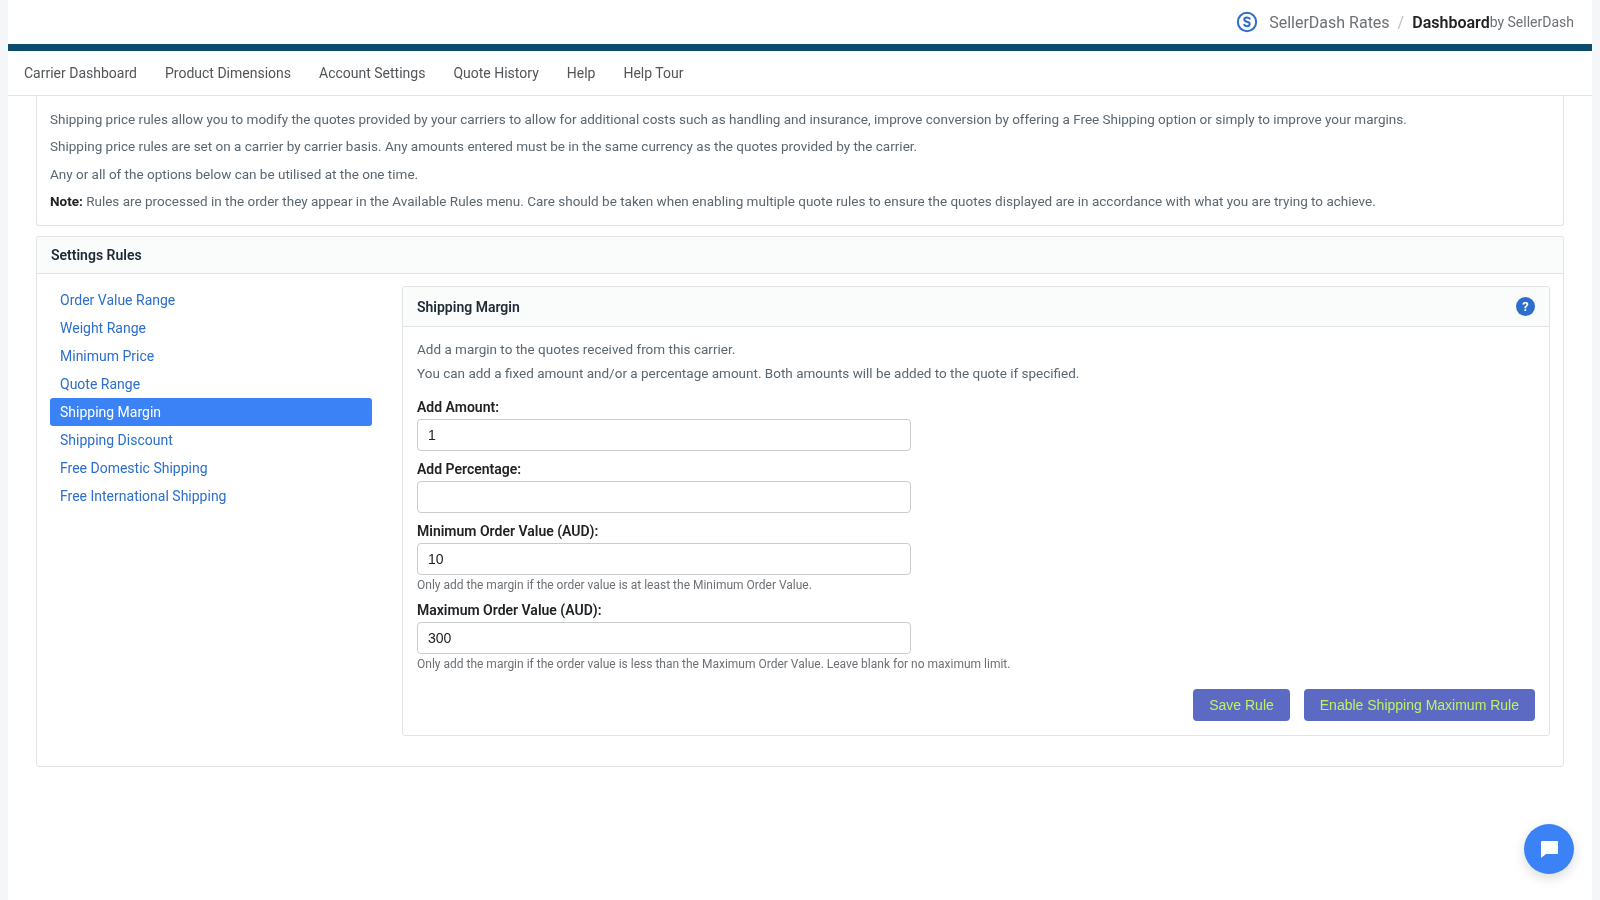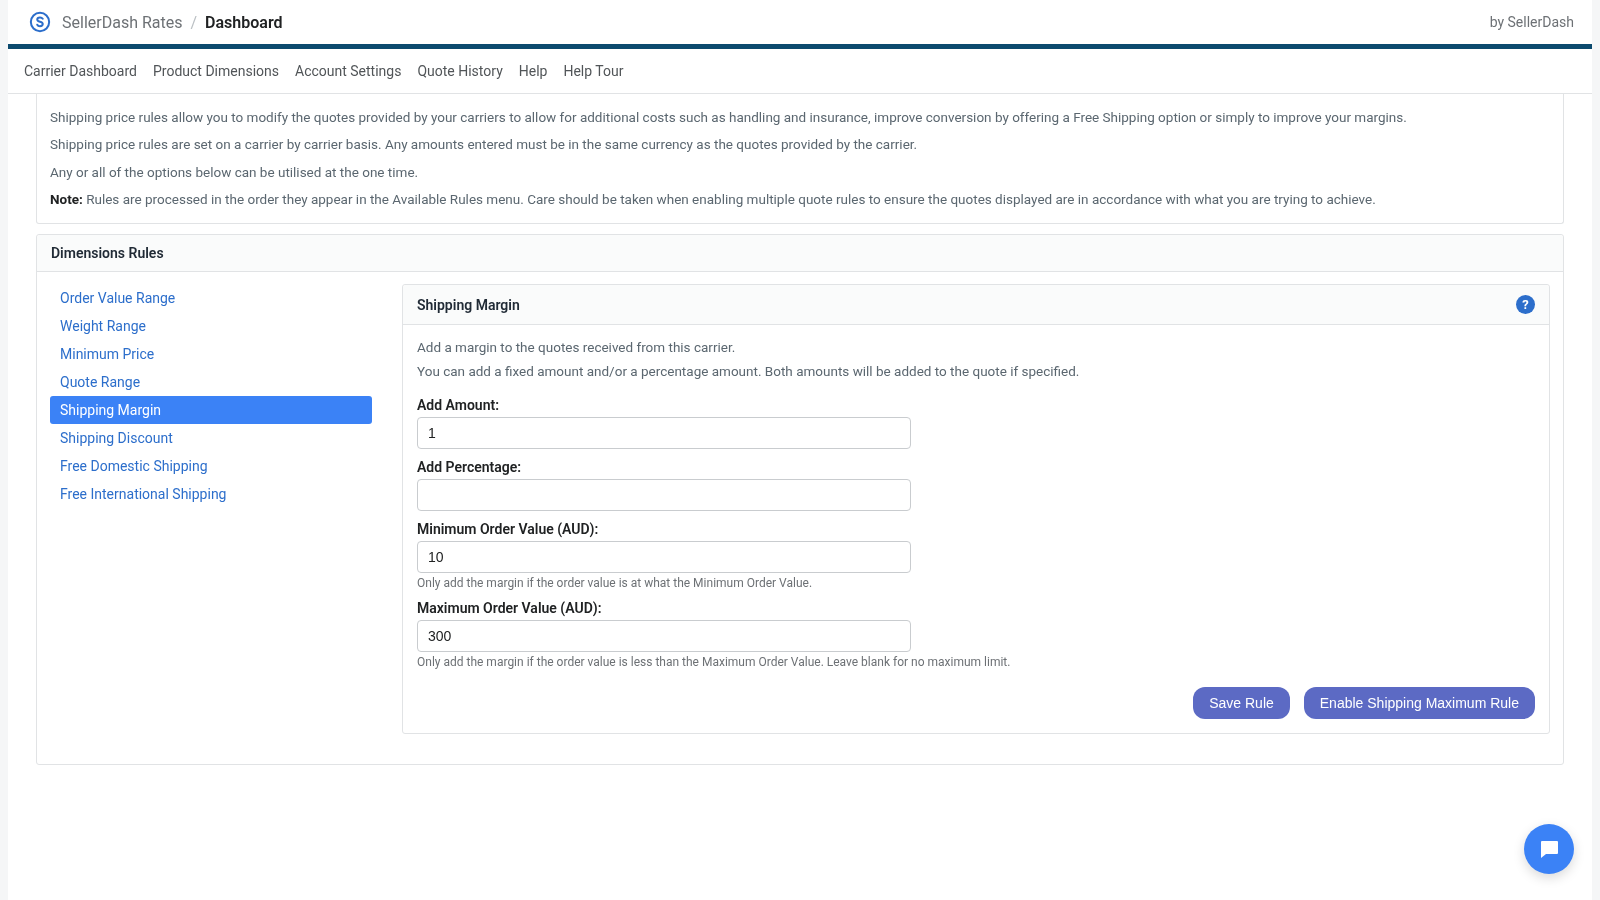--- a/index.html
+++ b/index.html
@@ -14,22 +14,22 @@
   font-size: 14px;
 }
 .app-frame {
   background: #fff;
   margin: 0 8px;
   min-height: 100vh;
 }
 .top-bar {
   display: flex;
   align-items: center;
-  justify-content: space-between;
-  border-bottom: 5px solid #0c4a6e;
+  justify-content: flex-end;
+  border-bottom: 7px solid #0c4a6e;
   padding: 10px 18px 10px 6px;
 }
 .breadcrumb {
   display: flex;
   align-items: center;
   gap: 8px;
   font-size: 16px;
 }
 .logo-icon {
   width: 24px;
@@ -55,21 +55,21 @@
 .breadcrumb-current {
   font-weight: 600;
   color: #202223;
 }
 .by-text {
   color: #6d7175;
   font-size: 14px;
 }
 .nav-bar {
   display: flex;
-  gap: 16px;
+  gap: 28px;
   padding: 14px 16px;
   border-bottom: 1px solid #e1e3e5;
 }
 .nav-item {
   color: #515558;
   cursor: pointer;
   font-size: 14px;
 }
 .content-wrap {
   padding: 0 28px 36px 28px;
@@ -196,24 +196,24 @@
 }
 .button-row {
   display: flex;
   justify-content: flex-end;
   gap: 14px;
   margin-top: 18px;
 }
 .btn {
   padding: 8px 16px;
   border: none;
-  border-radius: 12px;
-  font-size: 14px;
-  cursor: pointer;
-  color: #ffffff;
+  border-radius: 4px;
+  font-size: 14px;
+  cursor: pointer;
+  color: #bef264;
 }
 .btn-secondary {
   background: #5c6ac4;
 }
 .btn-primary {
   background: #5c6ac4;
 }
 .chat-fab {
   position: fixed;
   bottom: 26px;
@@ -264,21 +264,21 @@
 
   <div class="content-wrap">
     <div class="desc-panel">
       <p>Shipping price rules allow you to modify the quotes provided by your carriers to allow for additional costs such as handling and insurance, improve conversion by offering a Free Shipping option or simply to improve your margins.</p>
       <p>Shipping price rules are set on a carrier by carrier basis. Any amounts entered must be in the same currency as the quotes provided by the carrier.</p>
       <p>Any or all of the options below can be utilised at the one time.</p>
       <p><strong>Note:</strong><span> Rules are processed in the order they appear in the Available Rules menu. Care should be taken when enabling multiple quote rules to ensure the quotes displayed are in accordance with what you are trying to achieve.</span></p>
     </div>
 
     <div class="rules-panel">
-      <div class="rules-header">Dimensions Rules</div>
+      <div class="rules-header">Settings Rules</div>
       <div class="rules-body">
         <div class="rules-sidebar">
           <div class="rule-link">Order Value Range</div>
           <div class="rule-link">Weight Range</div>
           <div class="rule-link">Minimum Price</div>
           <div class="rule-link">Quote Range</div>
           <div class="rule-link active">Shipping Margin</div>
           <div class="rule-link">Shipping Discount</div>
           <div class="rule-link">Free Domestic Shipping</div>
           <div class="rule-link">Free International Shipping</div>
@@ -299,21 +299,21 @@
             </div>
 
             <div class="form-group">
               <label class="form-label">Add Percentage:</label>
               <input class="form-input" type="text" value="" style="">
             </div>
 
             <div class="form-group">
               <label class="form-label">Minimum Order Value (AUD):</label>
               <input class="form-input" type="text" value="10" style="">
-              <div class="form-hint">Only add the margin if the order value is at what the Minimum Order Value.</div>
+              <div class="form-hint">Only add the margin if the order value is at least the Minimum Order Value.</div>
             </div>
 
             <div class="form-group">
               <label class="form-label">Maximum Order Value (AUD):</label>
               <input class="form-input" type="text" value="300" style="">
               <div class="form-hint">Only add the margin if the order value is less than the Maximum Order Value. Leave blank for no maximum limit.</div>
             </div>
 
             <div class="button-row">
               <button class="btn btn-secondary">Save Rule</button>

